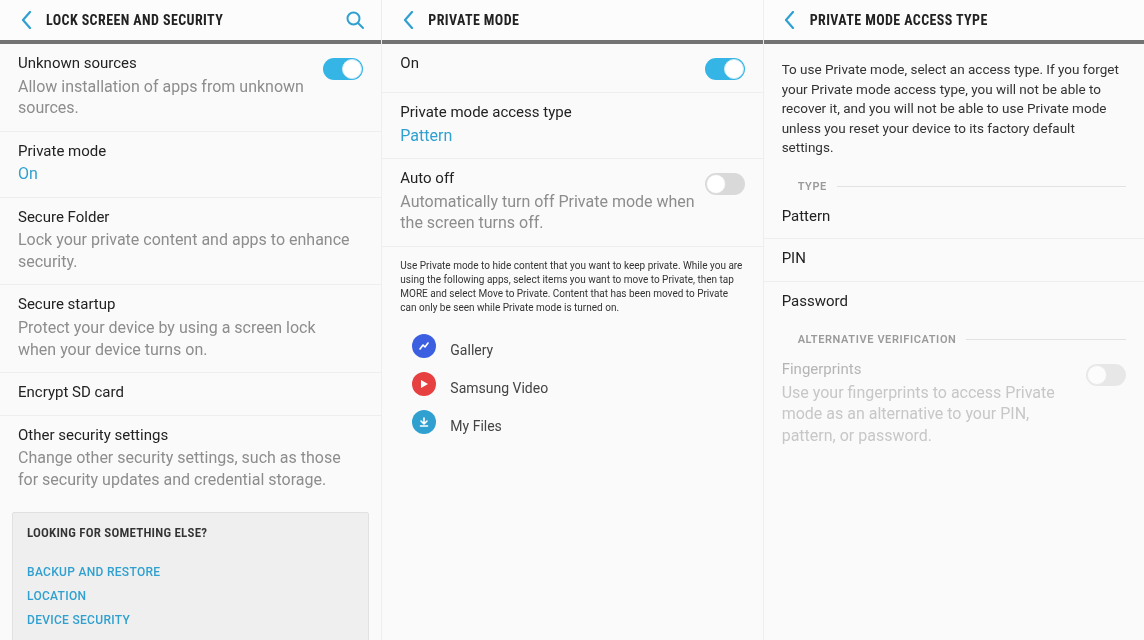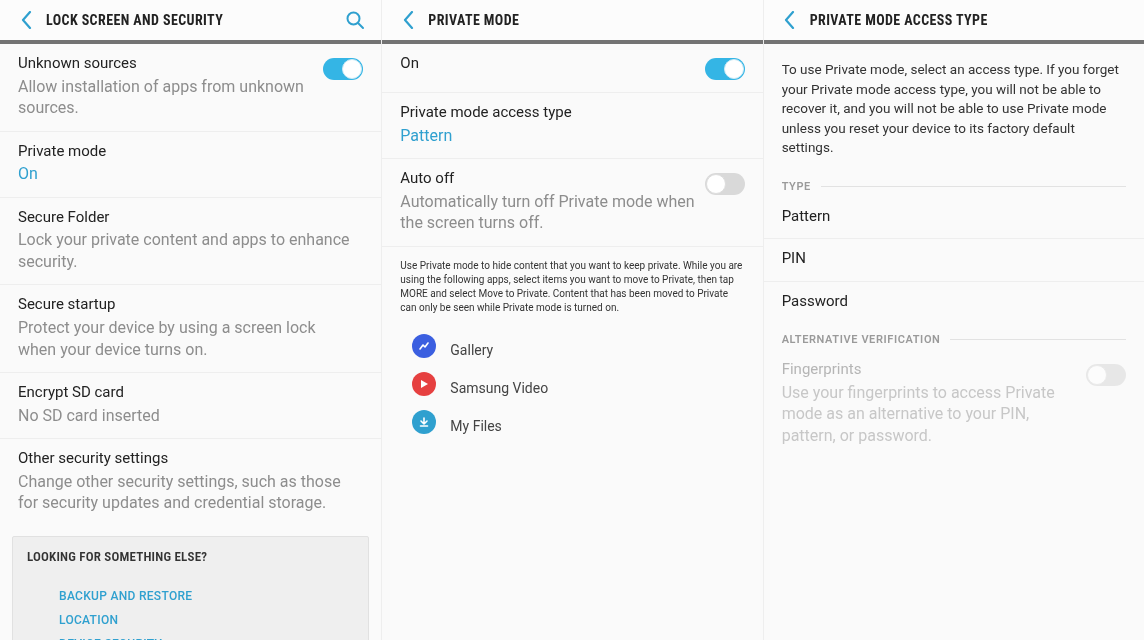--- a/index.html
+++ b/index.html
@@ -134,20 +134,21 @@
     align-items: center;
     padding: 10px 18px 4px 18px;
   }
   .sect-label {
     font-size: 11px;
     font-weight: 600;
     letter-spacing: 0.6px;
     color: #9a9a9a;
     margin-right: 10px;
     white-space: nowrap;
+    margin-left: 16px;
   }
   .sect-line {
     flex: 1;
     height: 1px;
     background: #e2e2e2;
   }
 
   .row.disabled .row-title { color: #b5b5b5; }
   .row.disabled .row-sub { color: #c7c7c7; }
   .tgl.disabled { opacity: 0.55; }
@@ -168,21 +169,20 @@
     margin-bottom: 20px;
     font-family: "Roboto Condensed","Arial Narrow",Arial,sans-serif;
   }
   .footer-link {
     display: block;
     font-size: 12px;
     font-weight: 500;
     color: #2fa0cf;
     letter-spacing: 0.3px;
     padding: 5px 0;
-    margin-left: 32px;
   }
 
   
   .intro {
     padding: 16px 18px 12px 18px;
     font-size: 13.5px;
     color: #333;
     line-height: 1.45;
   }
 
@@ -237,21 +237,20 @@
       <div class="row">
         <div class="row-text">
           <div class="row-title">Secure startup</div>
           <div class="row-sub">Protect your device by using a screen lock when your device turns on.</div>
         </div>
       </div>
 
       <div class="row">
         <div class="row-text">
           <div class="row-title">Encrypt SD card</div>
-          <div class="row-sub">No SD card inserted</div>
         </div>
       </div>
 
       <div class="row noborder">
         <div class="row-text">
           <div class="row-title">Other security settings</div>
           <div class="row-sub">Change other security settings, such as those for security updates and credential storage.</div>
         </div>
       </div>
 

